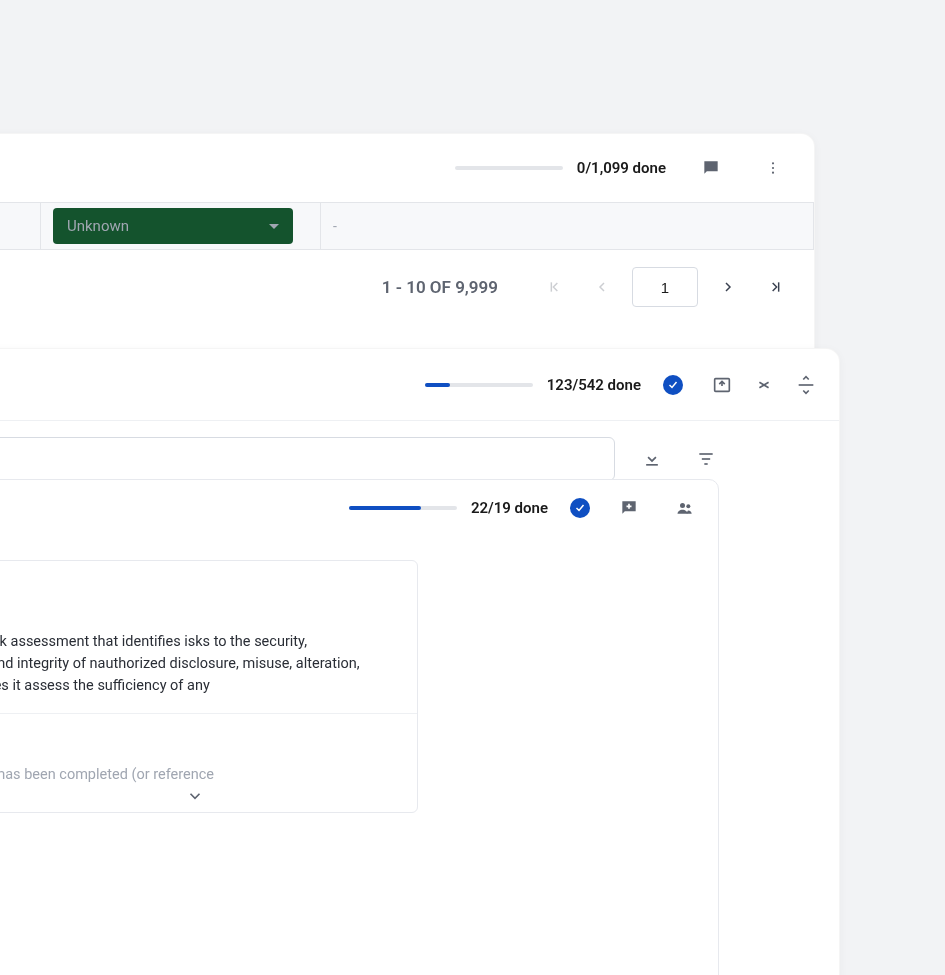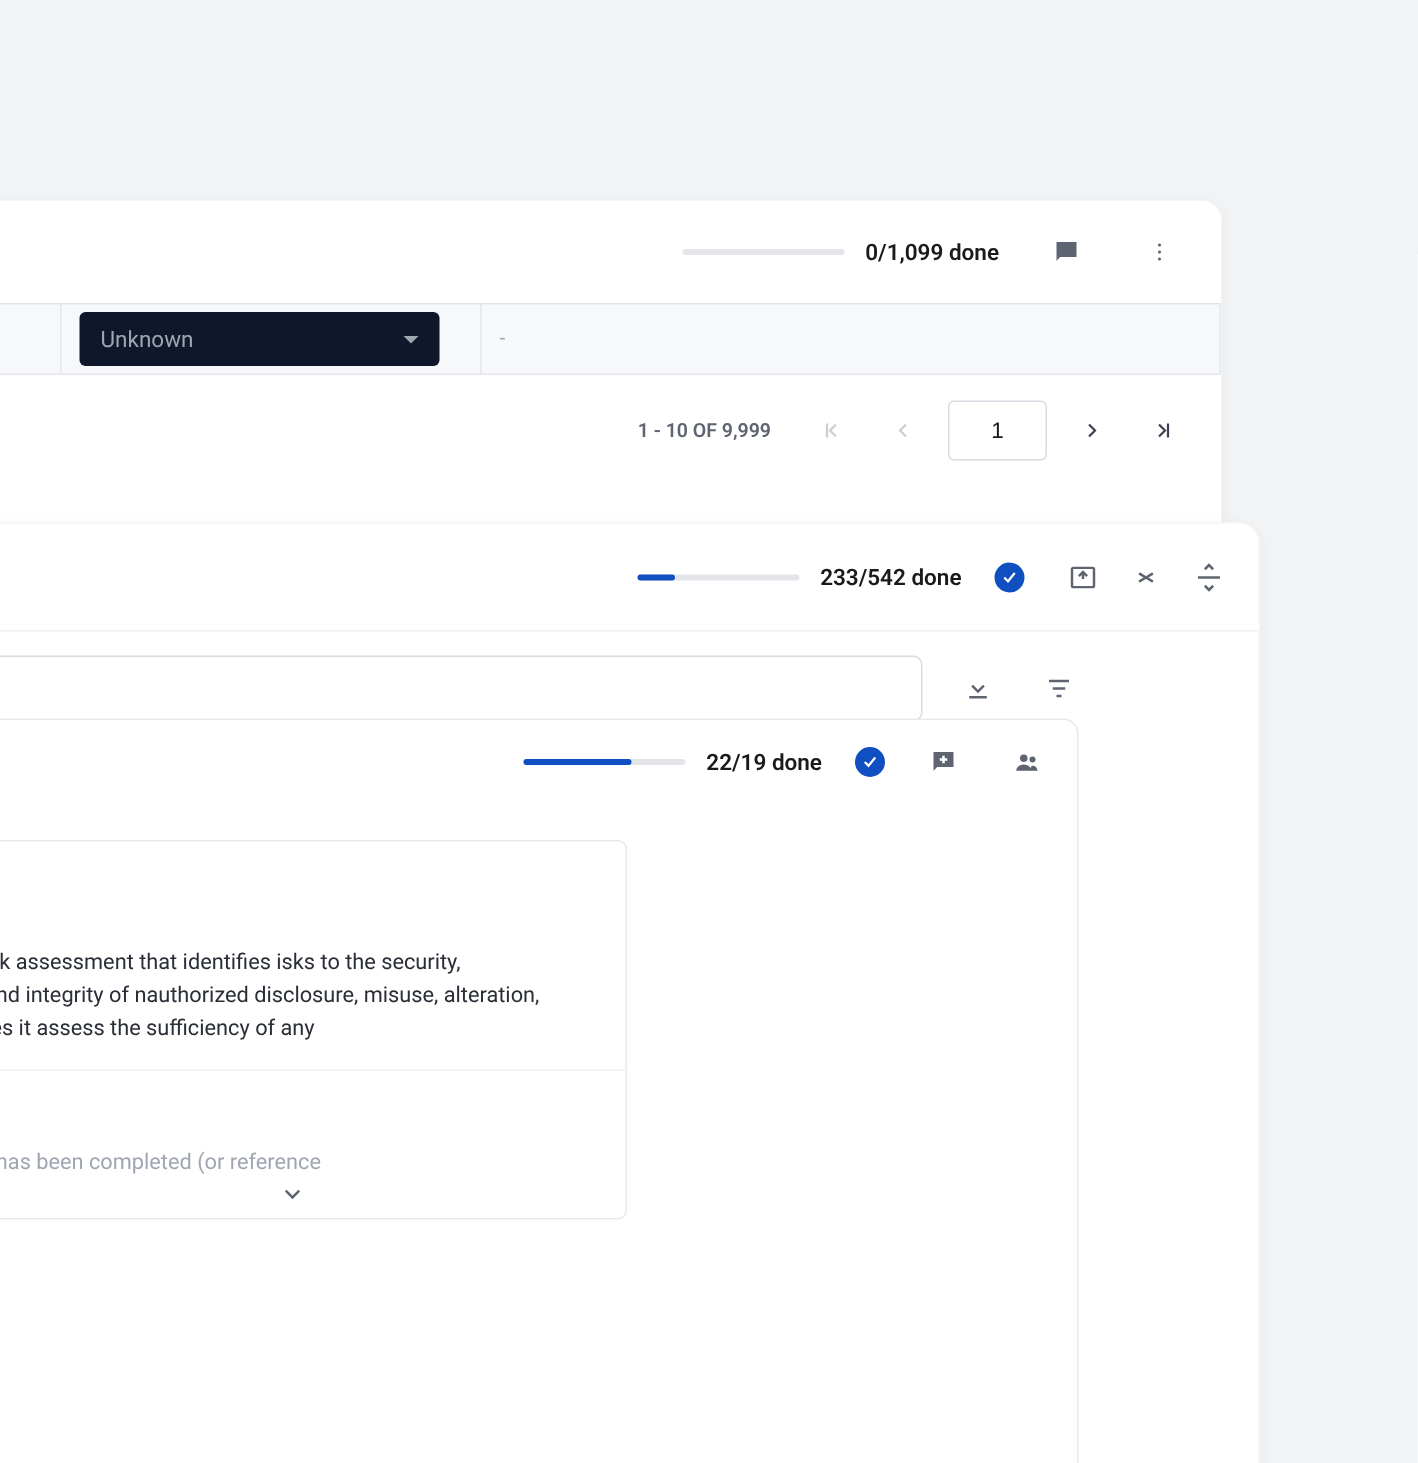--- a/index.html
+++ b/index.html
@@ -90,21 +90,21 @@
       padding: 0 12px;
       color: #a0a6b1;
       font-size: 14px;
     }
     .fc-left { width: 80px; border-left: none; }
     .fc-dd {
       flex: 0 0 280px;
       border-left: none;
     }
     .dropdown-box {
-      background: #0f172a;
+      background: #14532d;
       border-radius: 4px;
       height: 36px;
       width: 240px;
       display: flex;
       align-items: center;
       justify-content: space-between;
       padding: 0 14px;
       color: #a0a6b1;
       font-size: 15px;
       cursor: pointer;
@@ -124,24 +124,24 @@
     .card1-pagination {
       height: 74px;
       display: flex;
       align-items: center;
       justify-content: flex-end;
       padding: 0 20px;
       gap: 12px;
       border-bottom-right-radius: 14px;
     }
     .pag-range {
-      font-size: 13px;
+      font-size: 17px;
       font-weight: 600;
       color: #5e6470;
-      margin-right: 10px;
+      margin-right: 26px;
     }
     .pag-btn {
       width: 36px; height: 36px;
       display: inline-flex;
       align-items: center; justify-content: center;
       color: #3a4150;
       cursor: pointer;
     }
     .pag-btn.disabled { opacity: 0.25; cursor: default; }
     .pag-btn svg { width: 16px; height: 16px; }
@@ -346,21 +346,21 @@
   </div>
 </div>
 
 <div class="window card2">
 
   <div class="card2-header">
     <div class="progress-wrap">
       <div class="progress-track" style="width:108px;">
         <div class="progress-fill" style="width:23%"></div>
       </div>
-      <span class="done-text">233/542 done</span>
+      <span class="done-text">123/542 done</span>
     </div>
     <span class="check-badge">
       <svg viewBox="0 0 24 24" fill="none" stroke="currentColor" stroke-width="3">
           <path d="M5 12l5 5 9-11"></path>
         </svg>
     </span>
     <div class="hdr-actions">
       <span class="icon-btn">
         <svg viewBox="0 0 24 24" fill="none" stroke="currentColor" stroke-width="1.8">
             <rect x="4" y="5" width="16" height="14" rx="1"></rect>

